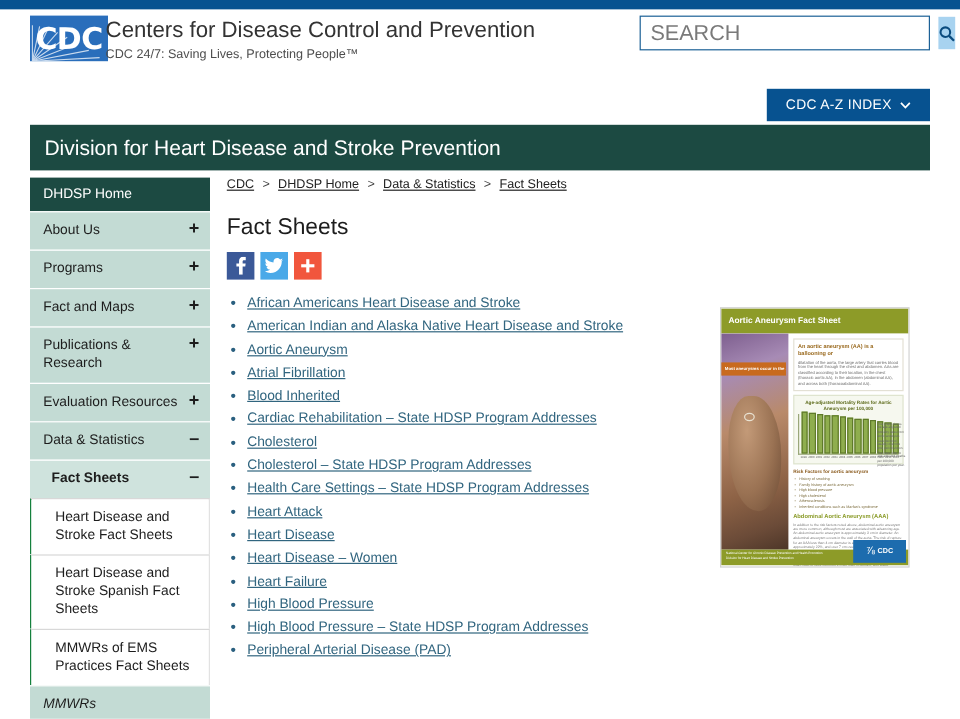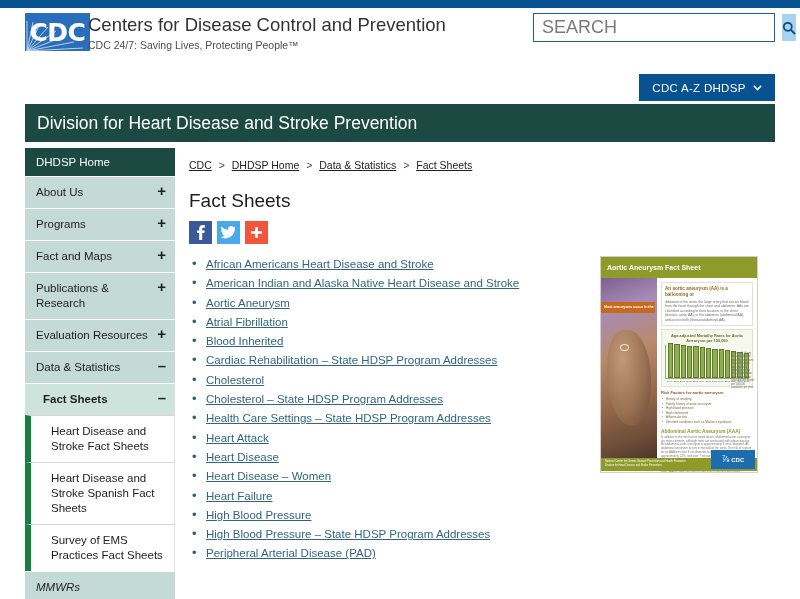--- a/index.html
+++ b/index.html
@@ -141,31 +141,31 @@
   .side-item.italic { font-style: italic; }
   .side-item .toggle {
     position: absolute; right: 9px; top: 6px;
     font-size: 15px; font-weight: bold;
     color: #1d1d1d;
     line-height: 16px;
   }
   .side-sub {
     background: #ffffff;
     border-top: 1px solid #d8d8d8;
-    border-left: 6px solid #15803d;
+    border-left: 1px solid #15803d;
     border-right: 1px solid #e2e2e2;
     color: #1d1d1d;
     font-size: 11.5px;
     padding: 8px 10px 8px 20px;
     line-height: 15px;
     cursor: pointer;
   }
   
   .main {
-    position: absolute; left: 189px; top: 159px;
+    position: absolute; left: 189px; top: 148px;
     width: 400px;
   }
   .breadcrumb {
     font-size: 10.5px;
     color: #222222;
     margin-bottom: 19px;
     white-space: nowrap;
   }
   .breadcrumb a {
     color: #222222;
@@ -419,21 +419,21 @@
   <input class="search-input" type="text" placeholder="SEARCH" style="">
   <button class="search-btn">
     <svg width="14" height="14" viewBox="0 0 14 14">
       <circle cx="5.8" cy="5.8" r="4" fill="none" stroke="#0a4b7e" stroke-width="1.7"></circle>
       <line x1="8.9" y1="8.9" x2="13" y2="13" stroke="#0a4b7e" stroke-width="1.9"></line>
     </svg>
   </button>
 </div>
 
 <div class="az-index">
-  <span>CDC A-Z DHDSP</span>
+  <span>CDC A-Z INDEX</span>
   <svg width="9" height="6" viewBox="0 0 9 6">
     <polyline points="0.8,0.8 4.5,4.6 8.2,0.8" fill="none" stroke="#ffffff" stroke-width="1.5"></polyline>
   </svg>
 </div>
 
 <div class="division-banner">
   <span>Division for Heart Disease and Stroke Prevention</span>
 </div>
 
 <div class="sidebar">
@@ -471,21 +471,21 @@
     <span class="toggle">–</span>
   </div>
 
   <div class="side-sub">
     <span>Heart Disease and Stroke Fact Sheets</span>
   </div>
   <div class="side-sub">
     <span>Heart Disease and Stroke Spanish Fact Sheets</span>
   </div>
   <div class="side-sub">
-    <span>Survey of EMS Practices Fact Sheets</span>
+    <span>MMWRs of EMS Practices Fact Sheets</span>
   </div>
 
   <div class="side-item italic">
     <span>MMWRs</span>
   </div>
 
 </div>
 
 <div class="main">
   <div class="breadcrumb">

